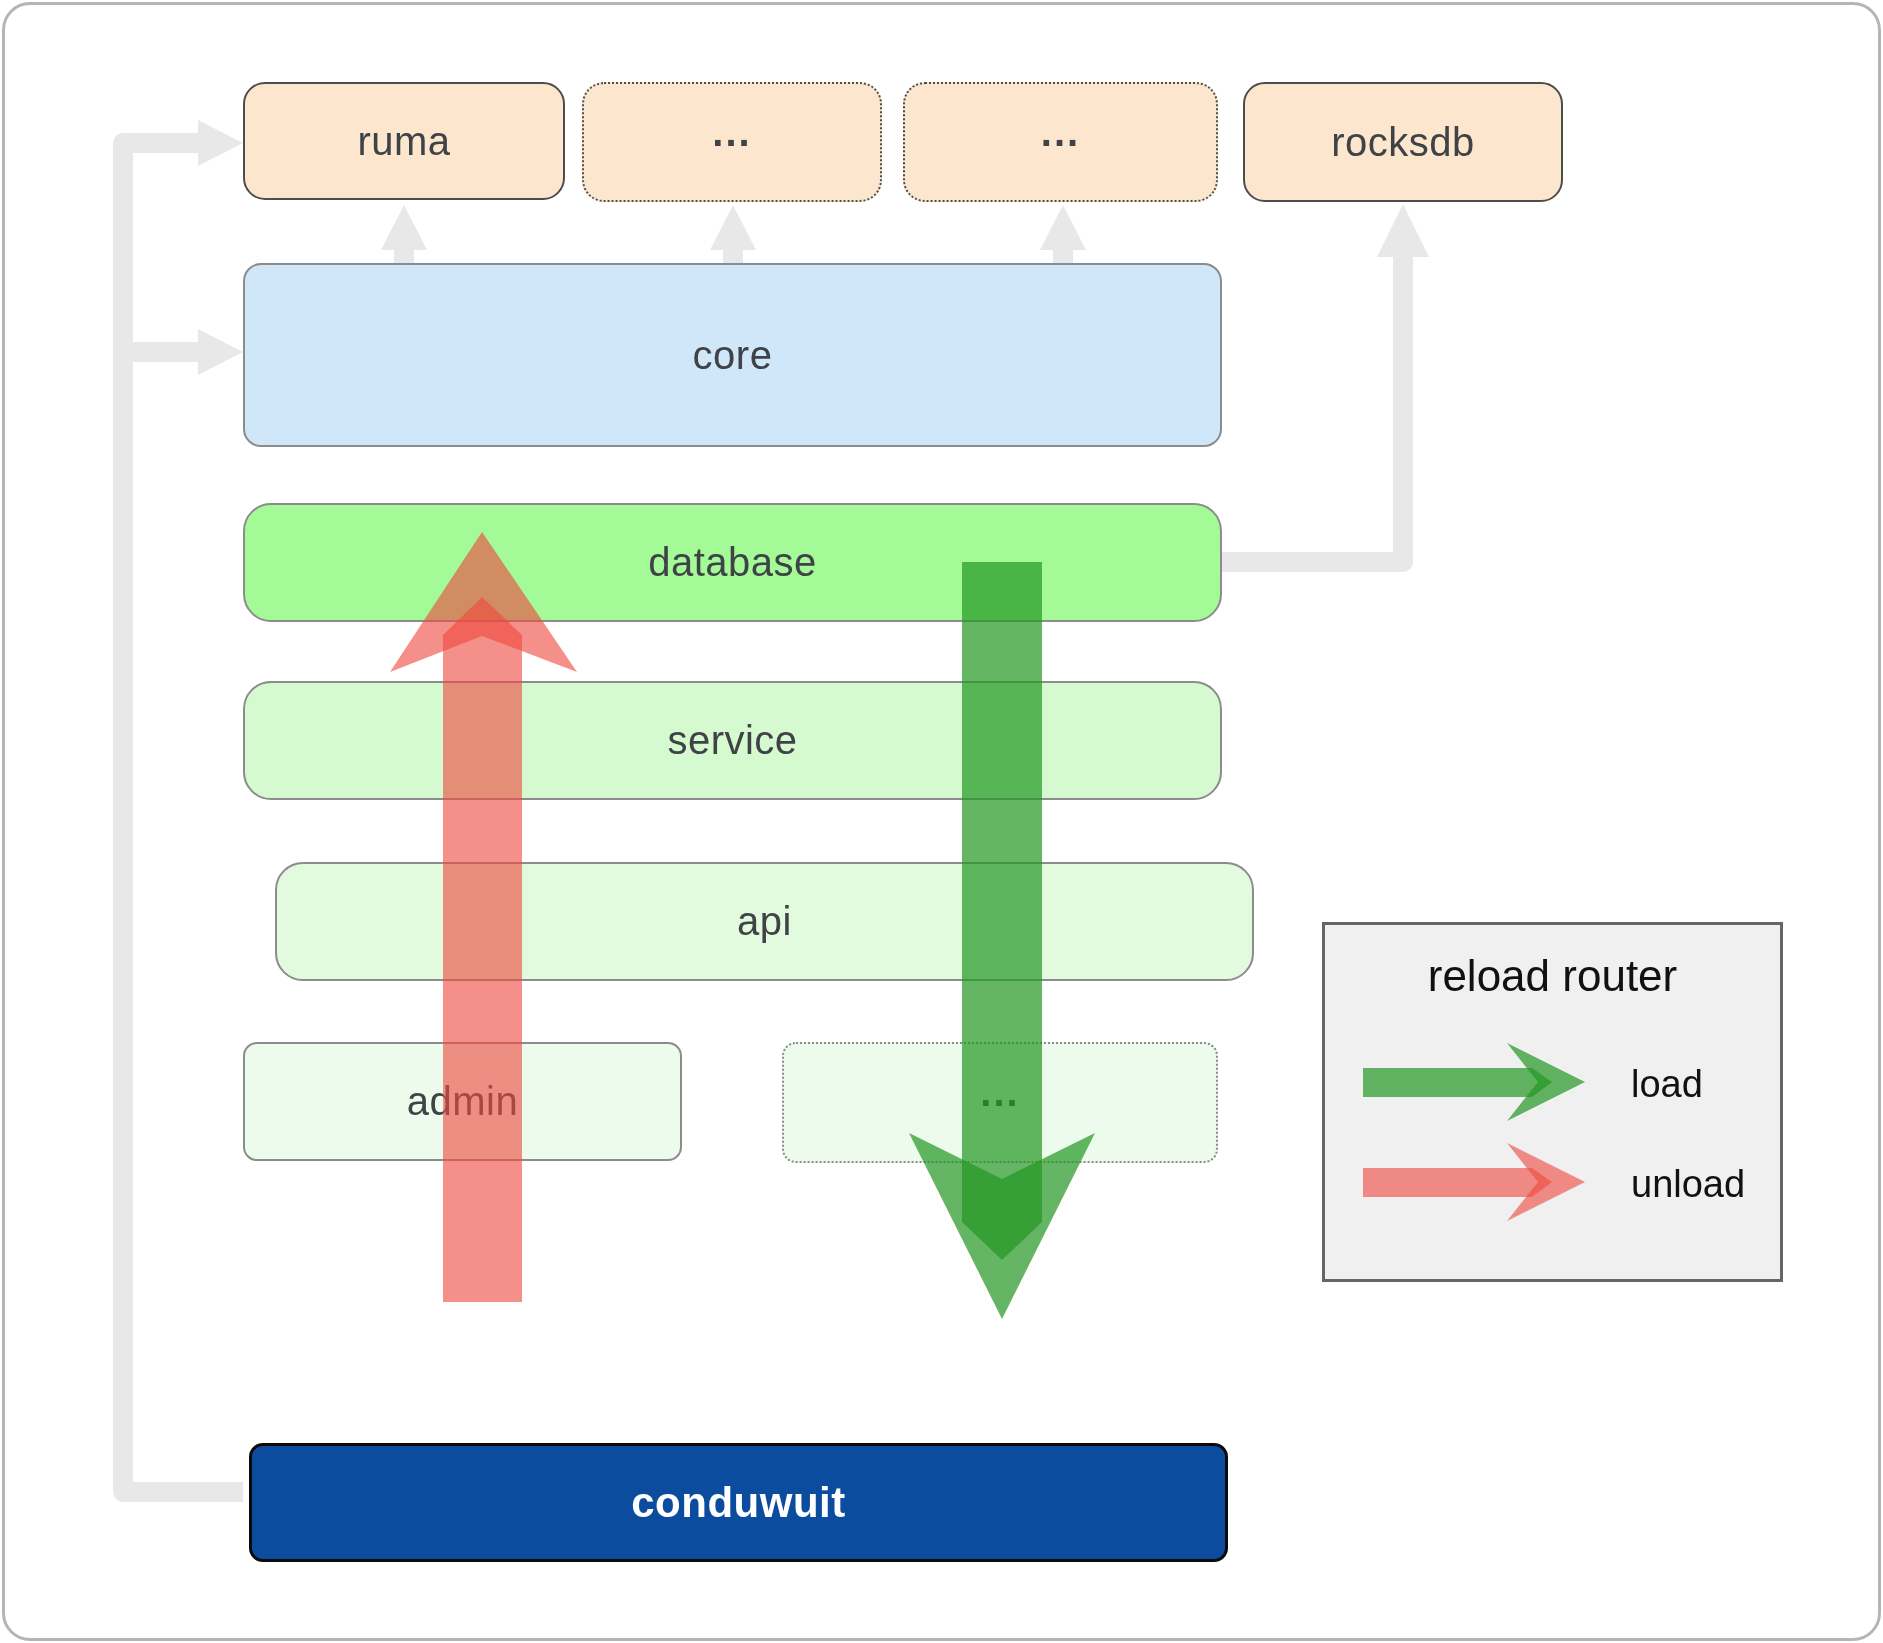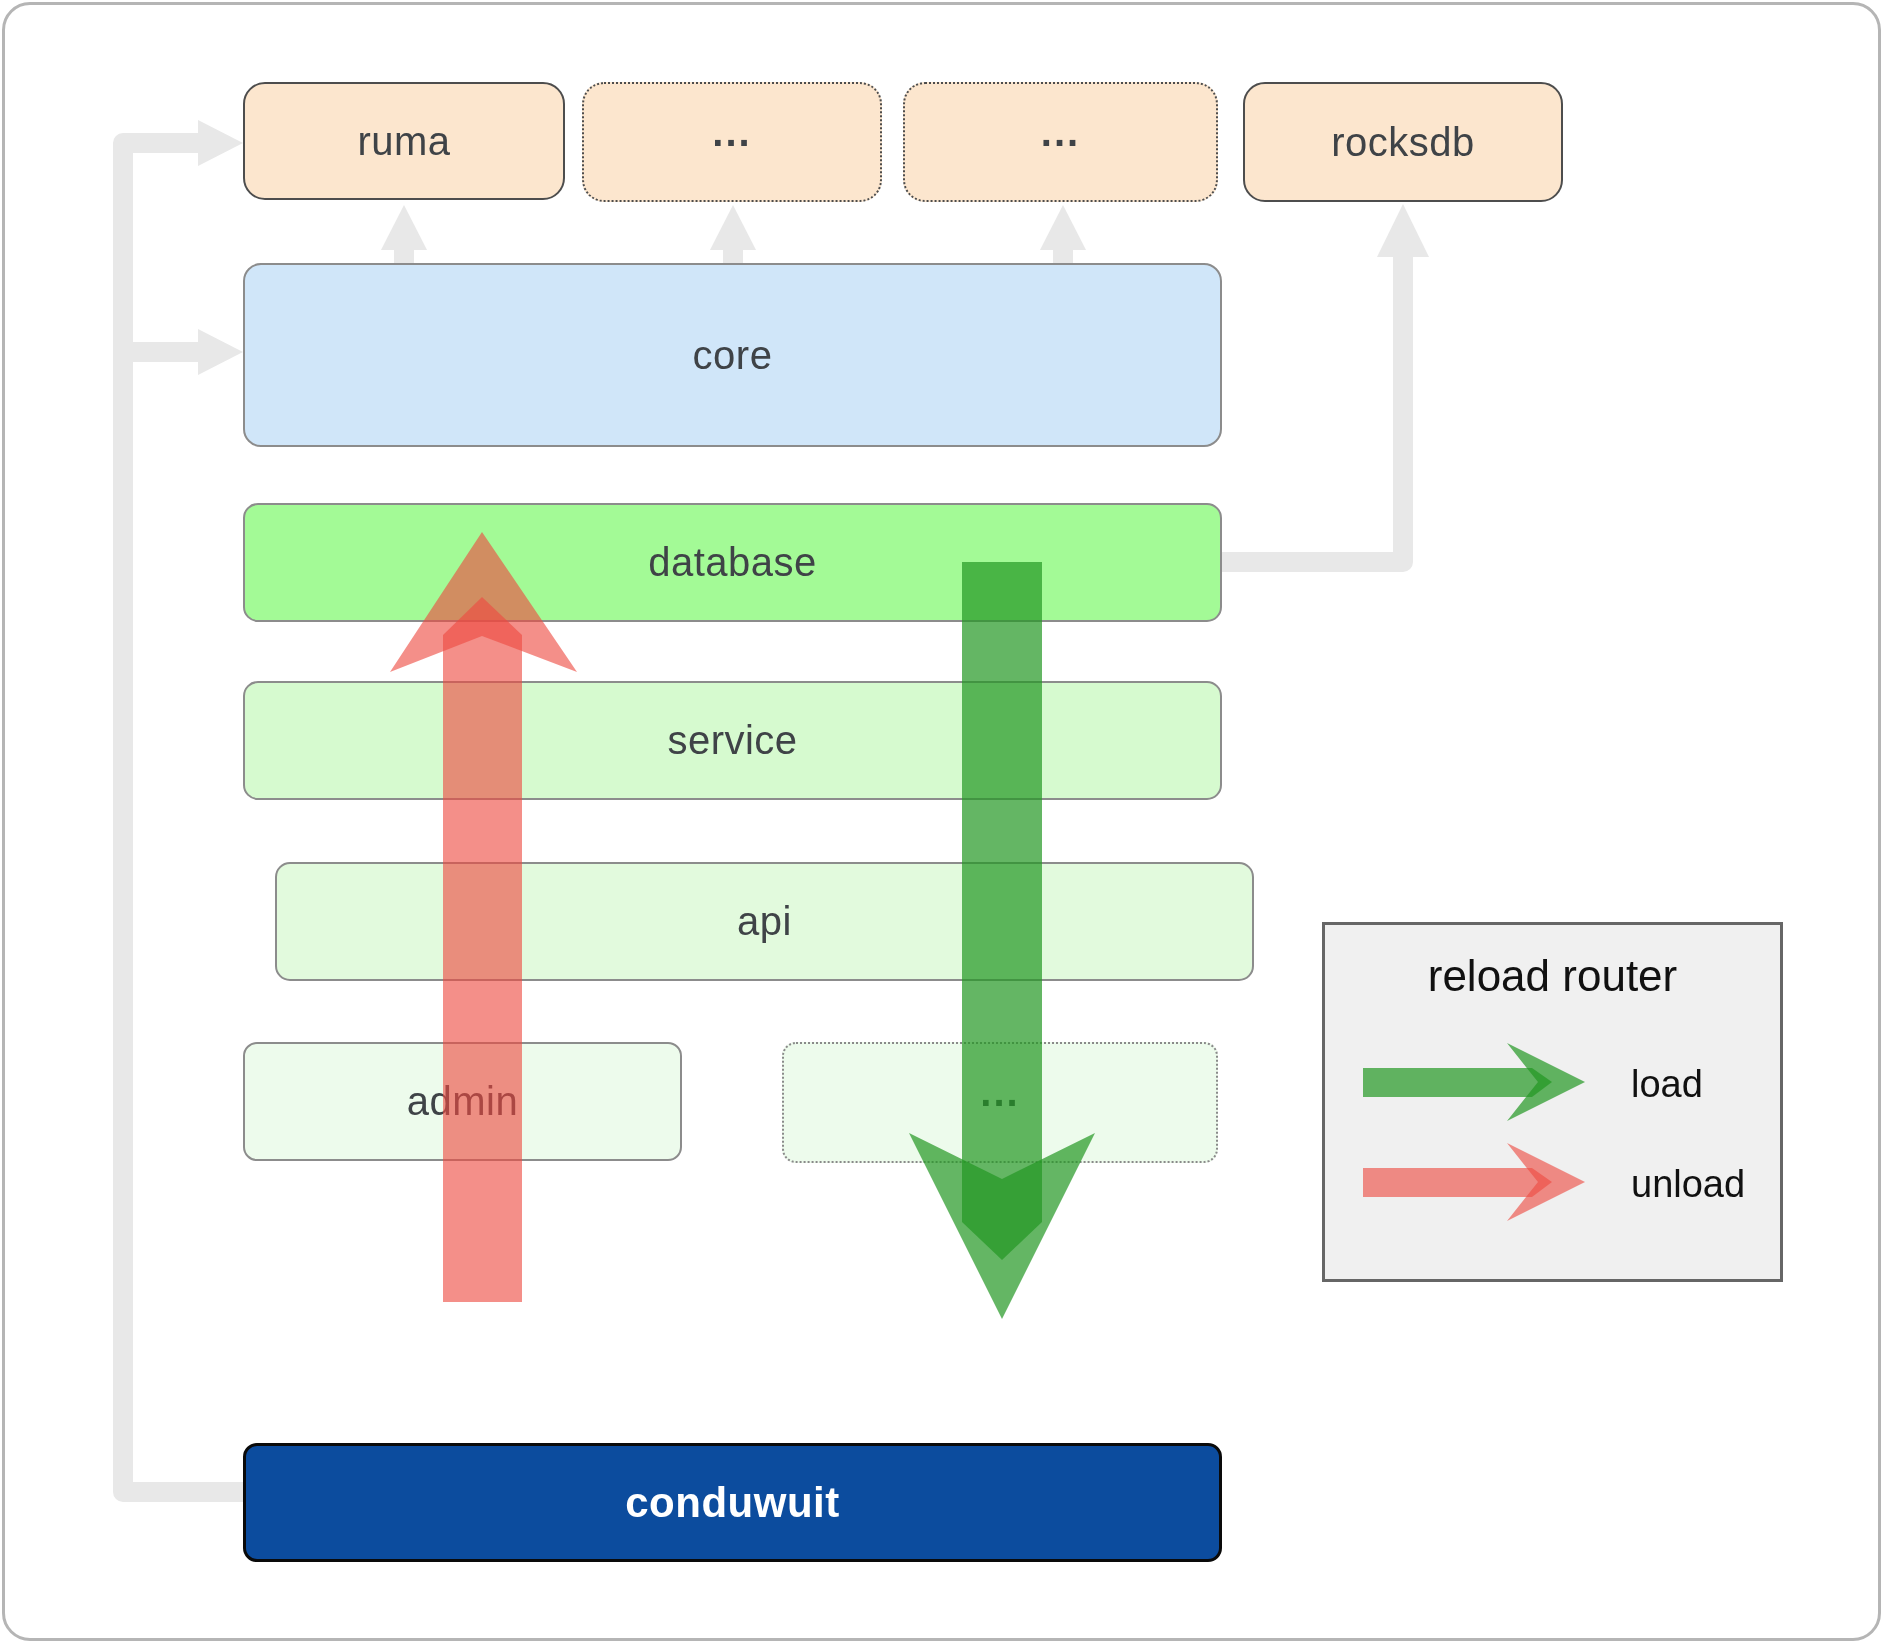--- a/index.html
+++ b/index.html
@@ -28,34 +28,34 @@
     display:flex;align-items:center;justify-content:center;
     z-index:2;
     color:var(--label-text,#3F4347);
     font-size:40px;
     letter-spacing:0.5px;
   }
   .box .lbl{position:relative;}
   .ellipsis .lbl{font-weight:700;transform:translateY(-10px);letter-spacing:2px;}
   .peach{background:var(--peach-fill);border:2px solid var(--peach-border);border-radius:22px;}
   .peach.dotted{border:2px dotted var(--peach-border);}
-  .wide{border:2px solid var(--box-border);border-radius:15px;}
+  .wide{border:2px solid var(--box-border);border-radius:28px;}
   #box-core{background:var(--core-fill);border-radius:18px;}
   #box-database{background:var(--database-fill);}
   #box-service{background:var(--service-fill);}
   #box-api{background:var(--api-fill);}
   #box-admin{background:var(--faint-green-fill);border-radius:14px;}
   #box-more-crates{background:var(--faint-green-fill);border:2px dotted var(--dotted-gray);border-radius:14px;}
   #box-router{background:var(--router-fill);}
   #box-conduwuit{
     background:var(--conduwuit-fill);
     border:3px solid var(--conduwuit-border);
     border-radius:14px;
     color:var(--conduwuit-text,#fff);
-    font-weight:700;font-size:42px;
+    font-weight:700;font-size:42px;margin-left:6px;
   }
   #legend{
     position:absolute;left:1322px;top:922px;width:461px;height:360px;
     box-sizing:border-box;
     background:var(--legend-bg);
     border:3px solid var(--legend-border);
     z-index:2;
     color:var(--legend-text,#111);
   }
   #legend .legend-title{

